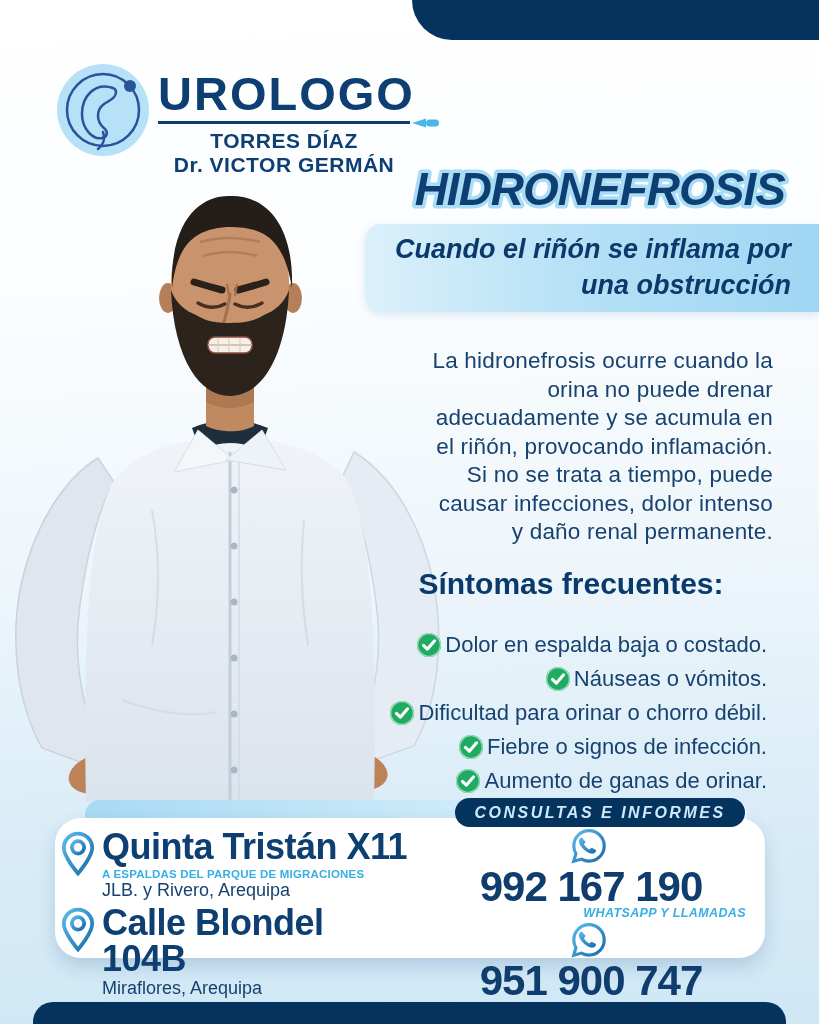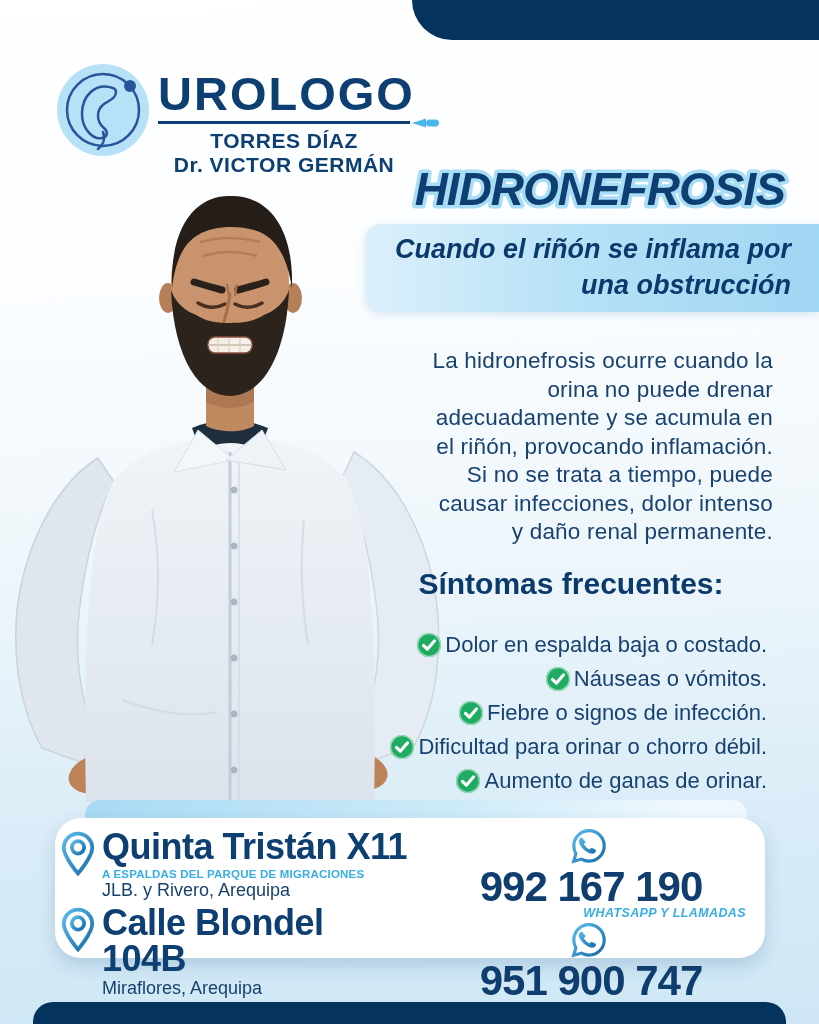--- a/index.html
+++ b/index.html
@@ -174,42 +174,45 @@
           <path d="M8 14.5 L12.2 18.5 L20 9.5" stroke="#ffffff" stroke-width="3.4" fill="none" stroke-linecap="round" stroke-linejoin="round"></path>
         </svg>
       <span class="symptom-text">Náuseas o vómitos.</span>
     </li>
     <li class="symptom-row">
       <svg width="26" height="26" viewBox="0 0 28 28">
           <circle cx="14" cy="14" r="13" fill="#1fab61"></circle>
           <circle cx="14" cy="14" r="12.2" fill="none" stroke="#9fdcbd" stroke-width="1.4"></circle>
           <path d="M8 14.5 L12.2 18.5 L20 9.5" stroke="#ffffff" stroke-width="3.4" fill="none" stroke-linecap="round" stroke-linejoin="round"></path>
         </svg>
+      <span class="symptom-text">Dificultad para orinar o chorro débil.</span>
+    </li>
+    <li class="symptom-row">
+      <svg width="26" height="26" viewBox="0 0 28 28">
+          <circle cx="14" cy="14" r="13" fill="#1fab61"></circle>
+          <circle cx="14" cy="14" r="12.2" fill="none" stroke="#9fdcbd" stroke-width="1.4"></circle>
+          <path d="M8 14.5 L12.2 18.5 L20 9.5" stroke="#ffffff" stroke-width="3.4" fill="none" stroke-linecap="round" stroke-linejoin="round"></path>
+        </svg>
       <span class="symptom-text">Fiebre o signos de infección.</span>
-    </li>
-    <li class="symptom-row">
-      <svg width="26" height="26" viewBox="0 0 28 28">
-          <circle cx="14" cy="14" r="13" fill="#1fab61"></circle>
-          <circle cx="14" cy="14" r="12.2" fill="none" stroke="#9fdcbd" stroke-width="1.4"></circle>
-          <path d="M8 14.5 L12.2 18.5 L20 9.5" stroke="#ffffff" stroke-width="3.4" fill="none" stroke-linecap="round" stroke-linejoin="round"></path>
-        </svg>
-      <span class="symptom-text">Dificultad para orinar o chorro débil.</span>
     </li>
     <li class="symptom-row">
       <svg width="26" height="26" viewBox="0 0 28 28">
           <circle cx="14" cy="14" r="13" fill="#1fab61"></circle>
           <circle cx="14" cy="14" r="12.2" fill="none" stroke="#9fdcbd" stroke-width="1.4"></circle>
           <path d="M8 14.5 L12.2 18.5 L20 9.5" stroke="#ffffff" stroke-width="3.4" fill="none" stroke-linecap="round" stroke-linejoin="round"></path>
         </svg>
       <span class="symptom-text">Aumento de ganas de orinar.</span>
     </li>
   </ul>
 
   <div class="contact-band"></div>
   <div class="contact-card"></div>
+  <div class="consult-pill">
+    <span>CONSULTAS E INFORMES</span>
+  </div>
 
   <div class="locations">
     <div class="location-row">
       <svg width="36" height="46" viewBox="0 0 38 48">
           <path d="M19 2.5 C10.5 2.5 4 9.3 4 17.5 C4 27.5 19 44.5 19 44.5 C19 44.5 34 27.5 34 17.5 C34 9.3 27.5 2.5 19 2.5 Z" fill="none" stroke="url(#bluegrad)" stroke-width="4"></path>
           <circle cx="19" cy="17" r="6.5" fill="none" stroke="url(#bluegrad)" stroke-width="4"></circle>
         </svg>
       <div class="location-col">
         <div class="location-title">Quinta Tristán X11</div>
         <div class="location-note">A ESPALDAS DEL PARQUE DE MIGRACIONES</div>

